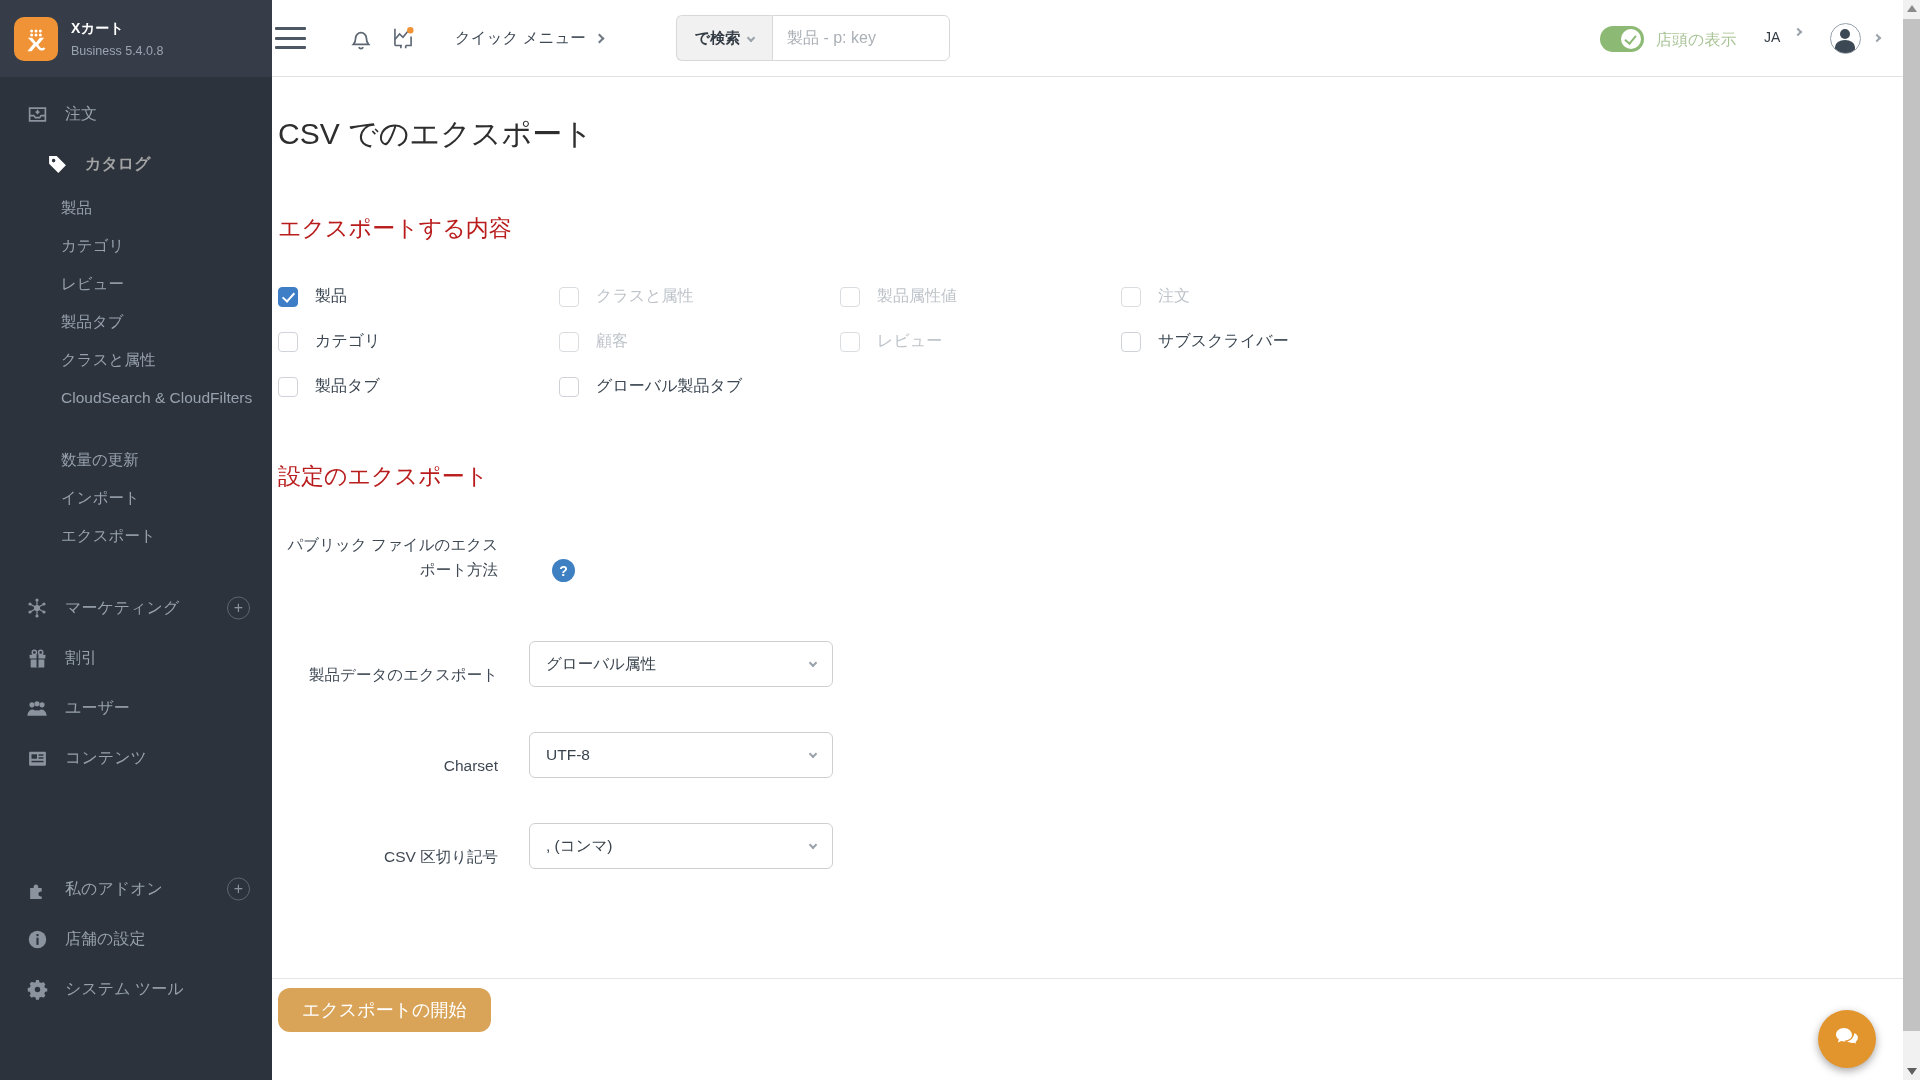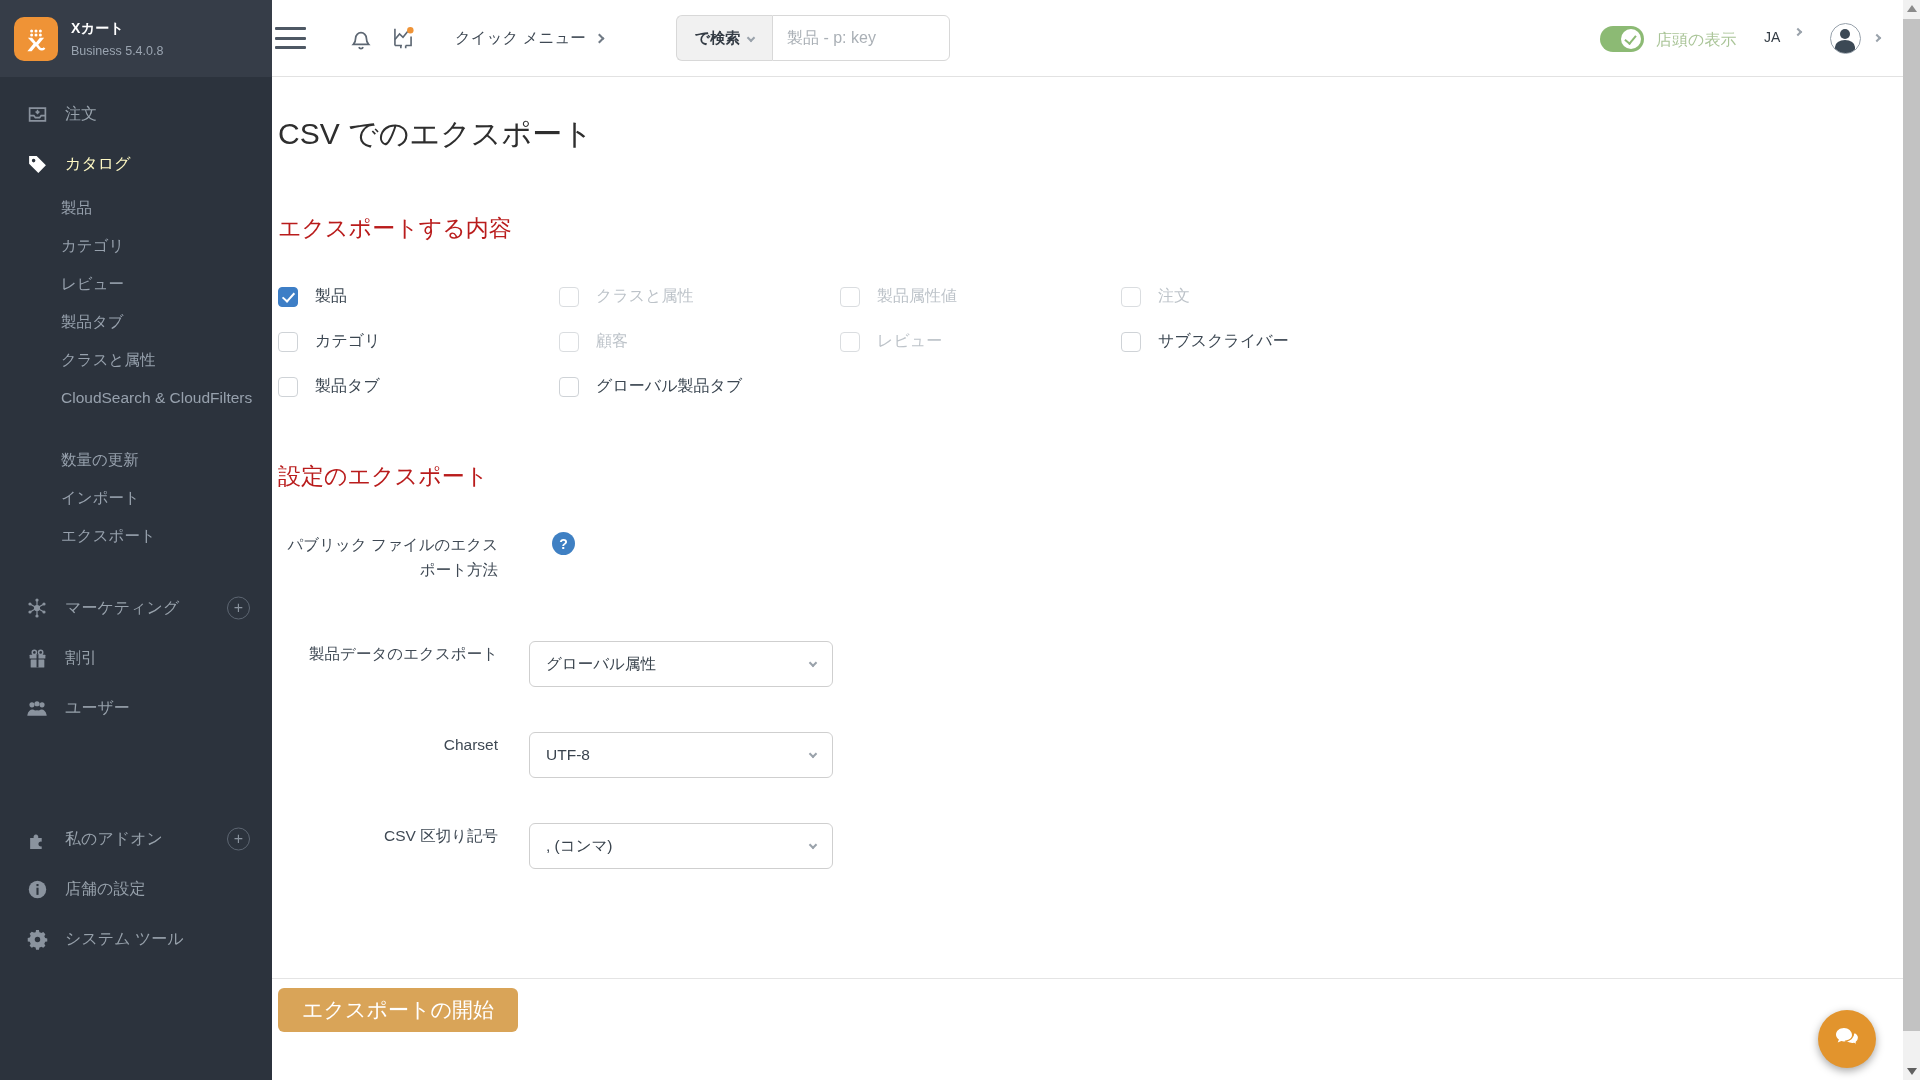--- a/index.html
+++ b/index.html
@@ -14,21 +14,21 @@
   .logo-icon { width:44px; height:44px; background:#ef9336; border-radius:10px;
     display:flex; align-items:center; justify-content:center; flex:none; }
   .logo-title { color:#fff; font-size:14px; font-weight:bold; letter-spacing:.3px; }
   .logo-sub { color:#9aa4b0; font-size:12.5px; margin-top:6px; }
 
   .nav { padding-top:12px; }
   .nav-item { height:50px; display:flex; align-items:center; padding-left:26px;
     gap:17px; color:#97a1ab; font-size:16px; cursor:pointer; position:relative; }
   .nav-item .nicon { width:22px; height:22px; display:flex; align-items:center;
     justify-content:center; flex:none; }
-  .nav-item.active { color:#fef9c3; font-weight:normal; }
+  .nav-item.active { color:#a3a3a3; font-weight:bold;margin-left:20px; }
   .subnav-item { height:38px; display:flex; align-items:center; padding-left:61px;
     padding-right:18px; color:#97a1ad; font-size:15.5px; cursor:pointer; }
   .subnav-item.wrap2 { height:62px; line-height:25px; align-items:flex-start; padding-top:6px; }
   .group-gap { margin-top:28px; }
   .bottom-group { margin-top:81px; }
   .plus-circle { position:absolute; right:22px; top:50%; transform:translateY(-50%);
     width:23px; height:23px; border:1.5px solid #5d6672; border-radius:50%;
     color:#8a939e; font-size:16px; line-height:20px; text-align:center; }
 
   
@@ -90,35 +90,35 @@
     background:#fff; position:relative; flex:none; }
   .cb.checked { background:#3d7ec6; border-color:#3d7ec6; }
   .cb.checked::after { content:""; position:absolute; left:6px; top:2.5px; width:5px;
     height:10px; border-right:2.2px solid #fff; border-bottom:2.2px solid #fff;
     transform:rotate(42deg); }
   .cb-label { font-size:16px; color:#3c4752; }
   .cb-item.disabled .cb-label { color:#bdc3c9; }
   .cb-item.disabled .cb { border-color:#dadde0; }
 
   .form { margin-top:40px; }
-  .frow { display:flex; align-items:flex-start; margin-bottom:45px; }
+  .frow { display:flex; align-items:flex-end; margin-bottom:45px; }
   .frow.first { margin-bottom:59px; }
   .flabel { width:220px; text-align:right; margin-right:31px; font-size:15.5px;
     color:#3f4954; line-height:25px; }
   .fselect { width:304px; height:46px; border:1px solid #cfcfcf; border-radius:6px;
     background:#fff; display:flex; align-items:center; padding:0 16px;
     font-size:15.5px; color:#39434d; cursor:pointer; position:relative; }
   .fselect .chev { position:absolute; right:16px; top:18px; }
   .help-btn { margin-left:23px; width:23px; height:23px; border-radius:50%;
     background:#3f80c3; color:#fff; font-size:14px; font-weight:bold;
     display:flex; align-items:center; justify-content:center; cursor:pointer; }
 
   .divider { margin-top:109px; margin-left:-30px; width:1655px; height:1px; background:#e4e4e4; }
   .submit-btn { margin-top:9px; height:44px; padding:0 24px; background:#d9a458;
-    border:none; border-radius:6px; color:#fff; font-size:21px; cursor:pointer;
+    border:none; border-radius:12px; color:#fff; font-size:18px; cursor:pointer;
     font-family:"Liberation Sans", sans-serif; }
 
   
   .chat-fab { position:absolute; right:44px; bottom:12px; width:58px; height:58px;
     background:#e2942d; border-radius:50%; box-shadow:0 3px 8px rgba(0,0,0,.35);
     display:flex; align-items:center; justify-content:center; cursor:pointer; z-index:9; }
   .scrollbar { position:absolute; right:0; top:0; width:17px; height:1080px;
     background:#f1f1f1; z-index:10; }
   .sb-up { position:absolute; top:5px; left:3.5px; width:0; height:0;
     border-left:5px solid transparent; border-right:5px solid transparent;
@@ -226,20 +226,32 @@
         <svg width="23" height="21" viewBox="0 0 24 20" fill="#8a939e">
           <circle cx="6.5" cy="6" r="2.8"></circle>
             <circle cx="12" cy="4.8" r="2.8"></circle>
             <circle cx="17.5" cy="6" r="2.8"></circle>
           <path d="M1.5 17c.8-3.6 3-5.8 5.5-5.8 1 0 2 .4 2.8 1a6.5 6.5 0 014.4 0c.8-.6 1.8-1 2.8-1 2.5 0 4.7 2.2 5.5 5.8v1h-21z"></path>
         </svg>
       </span>
       <span>ユーザー</span>
     </div>
 
+    <div class="nav-item">
+      <span class="nicon">
+        <svg width="21" height="21" viewBox="0 0 20 20">
+          <rect x="2" y="3.5" width="16" height="13.5" rx="1" fill="#8a939e"></rect>
+          <rect x="4.3" y="6" width="5.2" height="4.2" fill="#2c333d"></rect>
+          <rect x="11" y="6" width="4.7" height="1.4" fill="#2c333d"></rect>
+          <rect x="11" y="8.8" width="4.7" height="1.4" fill="#2c333d"></rect>
+          <rect x="4.3" y="12.2" width="11.4" height="1.4" fill="#2c333d"></rect>
+        </svg>
+      </span>
+      <span>コンテンツ</span>
+    </div>
 
     <div class="bottom-group">
       <div class="nav-item">
         <span class="nicon">
           <svg width="21" height="21" viewBox="0 0 20 20" fill="#8a939e">
             <path d="M3 8.5h3.4a2.3 2.3 0 114.2 0H14v3.6a2.3 2.3 0 100 4.3V19H3z"></path>
           </svg>
         </span>
         <span>私のアドオン</span>
         <span class="plus-circle">+</span>

